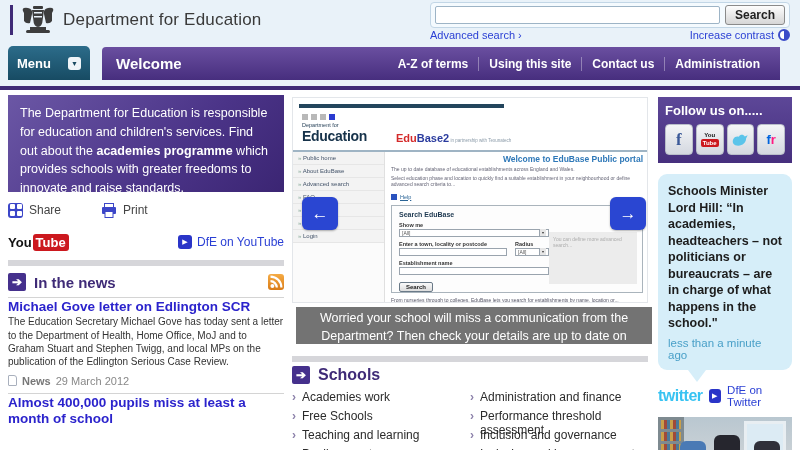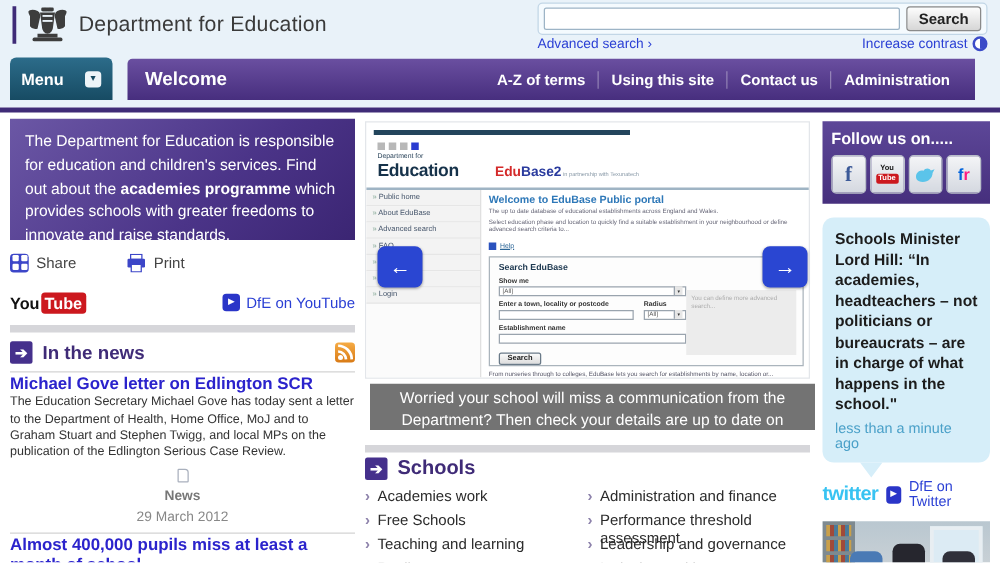--- a/index.html
+++ b/index.html
@@ -43,41 +43,41 @@
   .link-with-play { display:flex; align-items:center; gap:5px; font-size:12px; }
   .play-icon { width:14px; height:14px; border-radius:3px; background:#2a35c8; color:#fff; font-size:7px; line-height:14px; text-align:center; }
   .gray-bar { height:6px; background:#d6d6da; margin-top:8px; }
   .section-hdr { display:flex; align-items:center; gap:8px; margin-top:7px; }
   .arrow-icon { width:18px; height:18px; background:#45308c; border-radius:2px; color:#fff; font-size:12px; font-weight:bold; line-height:18px; text-align:center; }
   .section-title { font-size:15px; font-weight:bold; color:#3f2b77; flex:1; }
   .rss-icon { width:16px; height:16px; border-radius:3px; background:linear-gradient(180deg,#f5ab45,#d97b16); display:flex; align-items:flex-end; }
   .hr { border-top:1px solid #d4d4d4; margin-top:6px; }
   .art-title { display:block; font-size:13.5px; font-weight:bold; color:#2b23cc; text-decoration:none; line-height:1.22; margin-top:1px; }
   .art-body { font-size:10px; color:#333; line-height:1.33; margin-top:0; }
-  .meta-row { display:flex; align-items:center; gap:5px; margin-top:6px; font-size:11px; color:#888;flex-direction:column; }
+  .meta-row { display:flex; align-items:center; gap:5px; margin-top:6px; font-size:11px; color:#888; }
   .doc-icon { width:9px; height:11px; background:#fff; border:1px solid #a9b0bd; border-radius:1px 3px 1px 1px; }
   .meta-badge { font-weight:bold; color:#777; }
 
   
   .shot { position:absolute; top:97px; left:292px; width:356px; height:206px; background:#fff; border:1px solid #e3e6ea; overflow:hidden; }
   .shot-topbar { position:absolute; top:6px; left:6px; width:205px; height:4px; background:#23455c; }
   .eb-squares { position:absolute; top:16px; left:9px; display:flex; gap:3px; }
   .eb-squares i { width:6px; height:6px; background:#b8b8b8; }
   .eb-squares i:last-child { background:#2a3bd0; }
   .eb-dept { position:absolute; top:24px; left:9px; font-size:5.5px; color:#1d3850; }
   .eb-dept2 { position:absolute; top:30px; left:9px; font-size:14px; font-weight:bold; color:#16324a; letter-spacing:-.3px; }
   .eb-product { position:absolute; top:34px; left:103px; font-size:11px; font-weight:bold; }
   .eb-product .a { color:#d42a2a; } .eb-product .b { color:#2a3b9e; }
   .eb-partner { font-size:4.5px; font-weight:normal; color:#8a9aa8; }
   .eb-hline { position:absolute; top:52px; left:0; width:356px; height:2px; background:#9fb4c4; }
   .eb-side { position:absolute; top:54px; left:0; width:92px; bottom:0; background:#fbfbfb; border-right:1px solid #e0e0e0; }
   .eb-side div { font-size:6px; color:#44546a; padding:3px 5px; border-bottom:1px solid #e6e6e6; background:#f3f3f3; }
   .eb-side div::before { content:"» "; color:#8a9; }
   .eb-main { position:absolute; top:56px; left:98px; right:4px; }
-  .eb-h1 { font-size:8.5px; font-weight:bold; color:#2e78b8; }
+  .eb-h1 { font-size:8.5px; font-weight:bold; color:#2e78b8;text-align:right; }
   .eb-p { font-size:5px; color:#667; margin-top:2px; line-height:1.3; }
   .eb-help { display:flex; align-items:center; gap:3px; margin-top:6px; }
   .eb-help i { width:6px; height:6px; background:#2a52be; }
   .eb-help span { font-size:5.5px; color:#2a6496; text-decoration:underline; }
   .eb-form { position:relative; margin-top:5px; border:1px solid #aab4bc; background:#fdfdfd; height:88px; padding:5px 7px; }
   .eb-form-h { font-size:7px; font-weight:bold; color:#1d3850; }
   .eb-label { font-size:5.5px; font-weight:bold; color:#333; margin-top:4px; }
   .eb-select, .eb-input { height:8px; border:1px solid #9aa4ae; background:#fff; font-size:5px; color:#555; display:flex; align-items:center; padding:0 2px; margin-top:1px; }
   .eb-select { justify-content:space-between; }
   .eb-select i { width:7px; height:7px; background:#e6e6e6; border-left:1px solid #9aa4ae; font-size:4px; line-height:7px; text-align:center; color:#333; font-style:normal; }
@@ -305,21 +305,21 @@
     <div class="schools-links">
       <div class="schools-col">
         <div class="s-link">Academies work</div>
         <div class="s-link">Free Schools</div>
         <div class="s-link">Teaching and learning</div>
         <div class="s-link">Pupil support</div>
       </div>
       <div class="schools-col">
         <div class="s-link">Administration and finance</div>
         <div class="s-link">Performance threshold assessment</div>
-        <div class="s-link">Leadership and governance</div>
+        <div class="s-link">Inclusion and governance</div>
         <div class="s-link">Inclusion and learner support</div>
       </div>
     </div>
   </div>
 
   <div class="col-right">
     <div class="follow-box">
       <div class="follow-title">Follow us on.....</div>
       <div class="tiles">
         <div class="tile">

